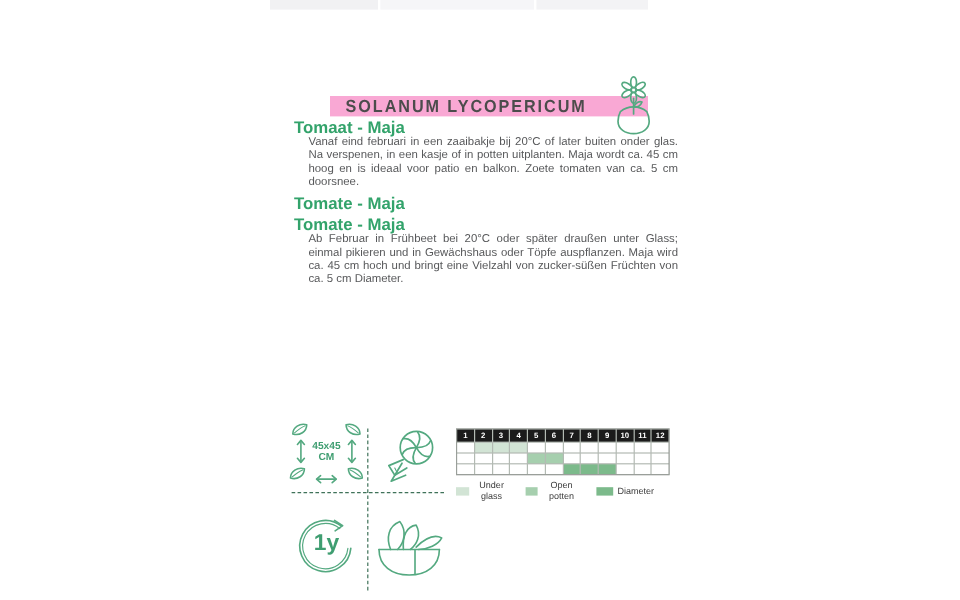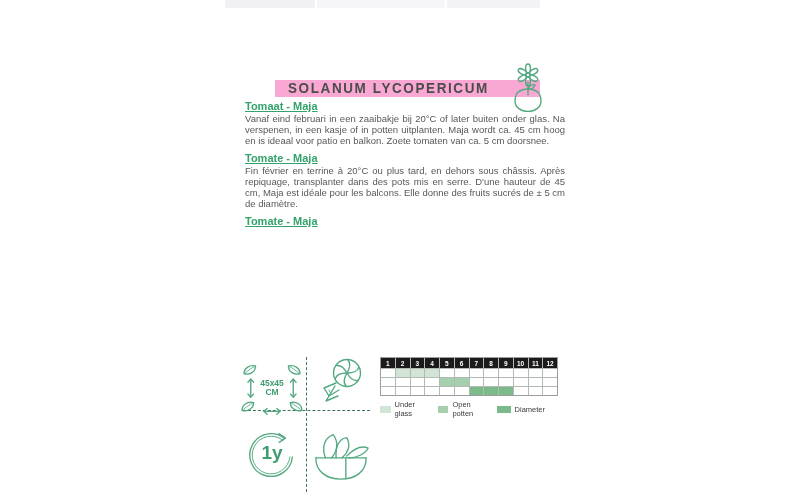--- a/index.html
+++ b/index.html
@@ -18,45 +18,45 @@
   .banner { position:absolute; left:245px; top:80px; width:265px; height:17px;
             background:#f9a8d4; display:flex; align-items:center; padding-left:13px;margin-left:30px; }
   .banner span { font-size:13.5px; font-weight:700; letter-spacing:1.6px; color:#4c4c4c;
                  transform:scaleY(1.08); }
 
   .flower-pot { position:absolute; left:506px; top:63px; }
 
   
   .sections { position:absolute; left:245px; top:100px; width:320px; }
   .section { margin-bottom:6px; }
-  .section h2 { font-size:11px; line-height:12px; font-weight:700; color:#33a36b; margin-bottom:1px;text-decoration:underline; }
-  .section p  { font-size:9.5px; line-height:11px; color:#57585a; text-align:justify; }
+  .section h2 { font-size:14px; line-height:12px; font-weight:700; color:#33a36b; margin-bottom:1px; }
+  .section p  { font-size:9.5px; line-height:11px; color:#57585a; text-align:justify;margin-left:12px; }
 
   
   .icon-grid { position:absolute; left:240px; top:352px; width:133px; height:146px; }
   .icon-grid .vdiv { position:absolute; left:66px; top:5px; bottom:6px; border-left:1.5px dashed #3f7259; }
   .icon-grid .hdiv { position:absolute; top:58px; left:3px; right:3px; border-top:1.5px dashed #3f7259; }
   .cell { position:absolute; display:flex; align-items:center; justify-content:center; }
-  .cell-spacing { left:0; top:12px; width:64px; height:56px; }
+  .cell-spacing { left:0; top:0; width:64px; height:56px; }
   .cell-candy   { left:69px; top:0; width:64px; height:56px; }
   .cell-annual  { left:0; top:62px; width:64px; height:82px; }
   .cell-bowl    { left:69px; top:62px; width:64px; height:82px; }
   .sp-text { position:absolute; left:0; right:0; top:15px; text-align:center; color:#3f9e71;
              font-weight:700; font-size:8.5px; line-height:9px; }
   .annual-label { position:absolute; left:0; right:0; top:0; bottom:4px; display:flex; align-items:center;
                   justify-content:center; color:#3f9e71; font-weight:700; font-size:19px; }
 
   
   .calendar { position:absolute; left:380px; top:357px; width:178px; }
   .cal-grid { display:grid; grid-template-columns:repeat(12,1fr); grid-template-rows:10px 8px 8px 8px;
               gap:1px; background:#b3bab3; border:1px solid #9a9f9a; }
   .mh { background:#1b1b1b; color:#ffffff; font-size:6.5px; font-weight:700; display:flex;
         align-items:center; justify-content:center; }
   .mc { background:#ffffff; }
-  .legend { display:flex; align-items:center; margin-top:4px; gap:0; }
+  .legend { display:flex; align-items:center; margin-top:4px; gap:0;text-align:center; }
   .lg-item { display:flex; align-items:center; margin-right:13px; }
   .lg-item .sw { width:14px; height:7px; margin-right:4px; display:inline-block; }
   .lg-item .lb { font-size:7.5px; color:#3c3c3c; }
 
   svg.icon { stroke:#54a980; fill:none; stroke-width:1.4; stroke-linecap:round; stroke-linejoin:round; }
 </style>
 </head>
 <body>
 
 <div class="canvas">
@@ -88,24 +88,24 @@
     </svg>
   </div>
 
   <div class="sections">
     <div class="section">
       <h2>Tomaat - Maja</h2>
       <p>Vanaf eind februari in een zaaibakje bij 20°C of later buiten onder glas. Na verspenen, in een kasje of in potten uitplanten. Maja wordt ca. 45 cm hoog en is ideaal voor patio en balkon. Zoete tomaten van ca. 5 cm doorsnee.</p>
     </div>
     <div class="section">
       <h2>Tomate - Maja</h2>
-      <p>Fin février en terrine à 20°C ou plus tard, en dehors sous châssis. Après repiquage, transplanter dans des pots mis en serre. D'une hauteur de 45 cm, Maja est idéale pour les balcons. Elle donne des fruits sucrés de ± 5 cm de diamètre.</p>
     </div>
     <div class="section">
       <h2>Tomate - Maja</h2>
+      <p>Ab Februar in Frühbeet bei 20°C oder später draußen unter Glass; einmal pikieren und in Gewächshaus oder Töpfe auspflanzen. Maja wird ca. 45 cm hoch und bringt eine Vielzahl von zucker-süßen Früchten von ca. 5 cm Diameter.</p>
     </div>
   </div>
 
   <div class="icon-grid">
     <div class="vdiv"></div>
     <div class="hdiv"></div>
 
     <div class="cell cell-spacing">
       <svg class="icon" width="64" height="56" viewBox="0 0 66 58">
         <defs>

